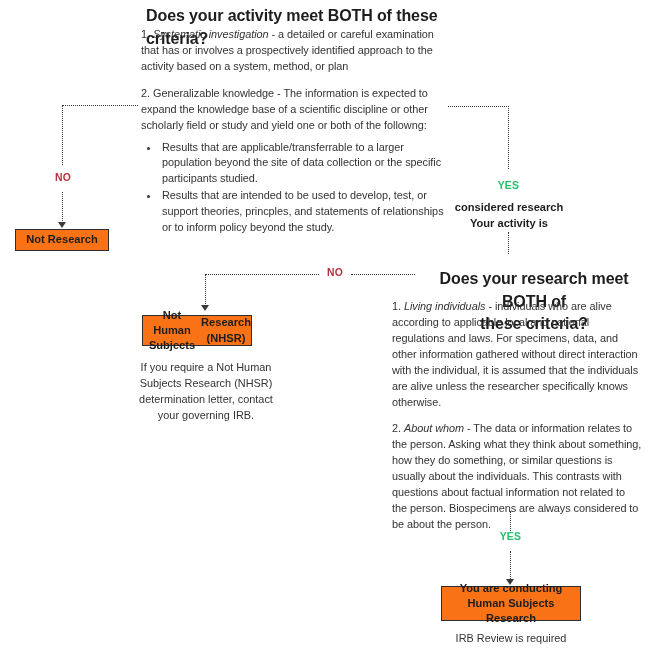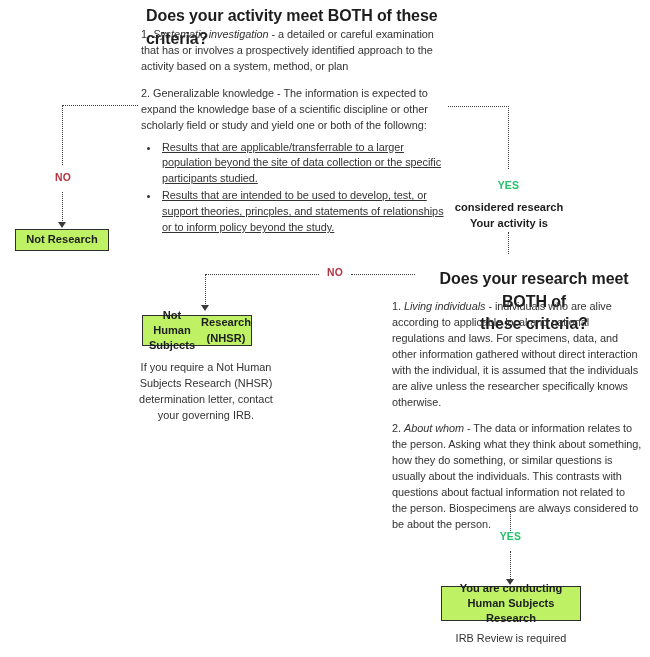--- a/index.html
+++ b/index.html
@@ -29,33 +29,32 @@
     font-size: 10.9px;
     line-height: 1.46;
     color: #333333;
     letter-spacing: -0.05px;
   }
   .body-txt i { }
   ul.bullets {
     margin: 6px 0 0 0;
     padding-left: 19px;
     list-style: disc;
-    text-decoration: underline;
   }
   ul.bullets li {
     margin: 0 0 1px 0;
     padding-left: 2px;
   }
   .para { margin: 0; }
   .para + .para { margin-top: 11px; }
 
   
   .box {
     border: 1.6px solid #2e2e2e;
-    background: #bef264;
+    background: #f97316;
     box-sizing: border-box;
     display: flex;
     align-items: center;
     justify-content: center;
     text-align: center;
     font-size: 11.1px;
     font-weight: bold;
     color: #1d1d1d;
     line-height: 1.36;
   }

